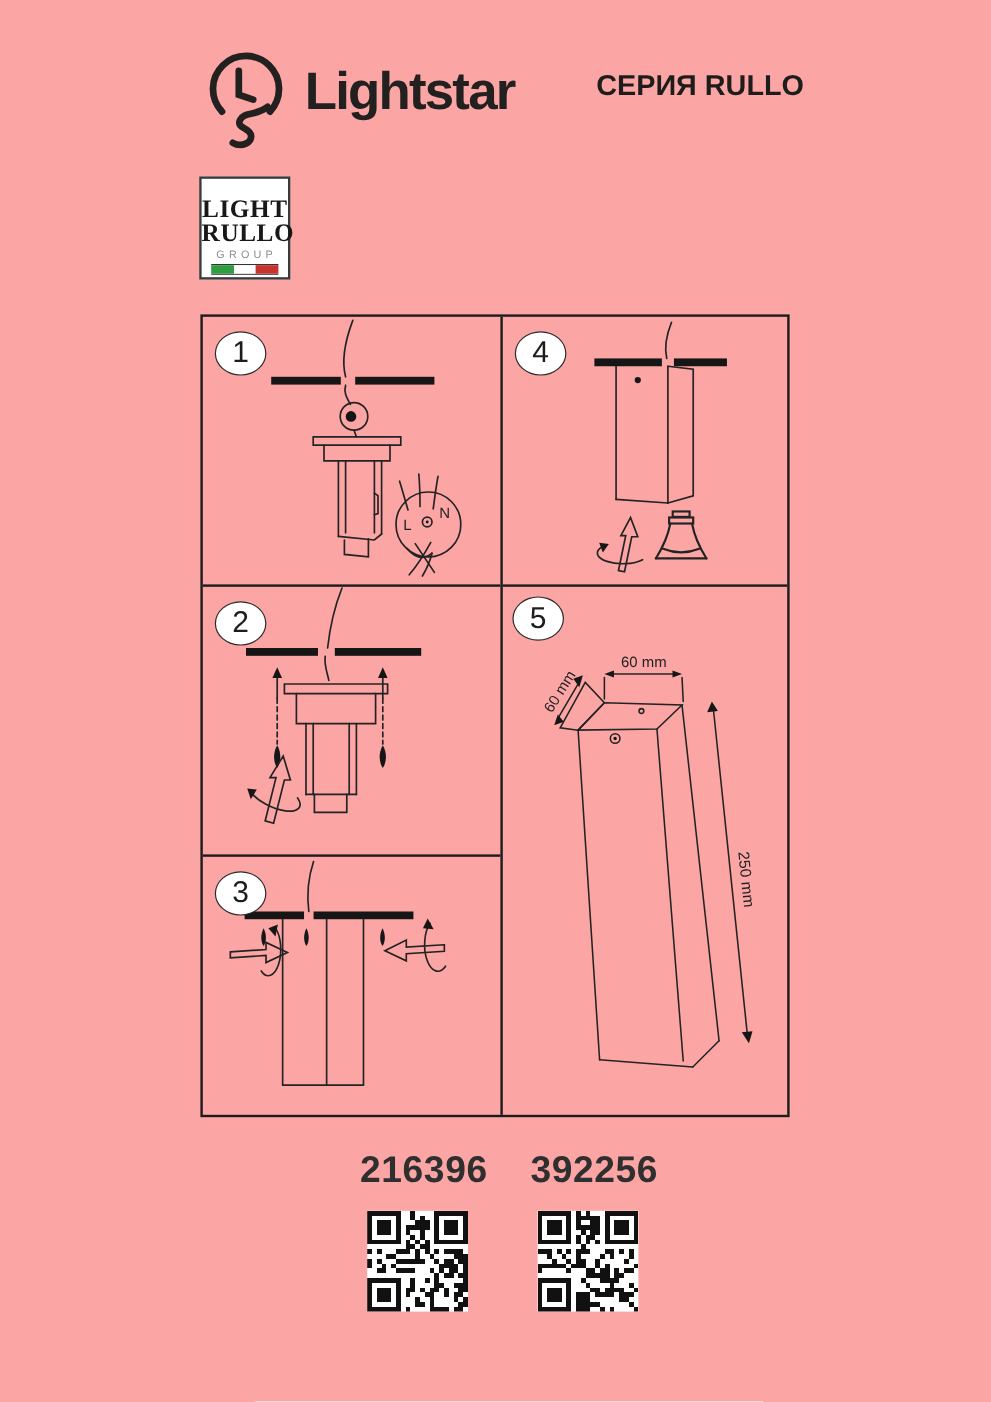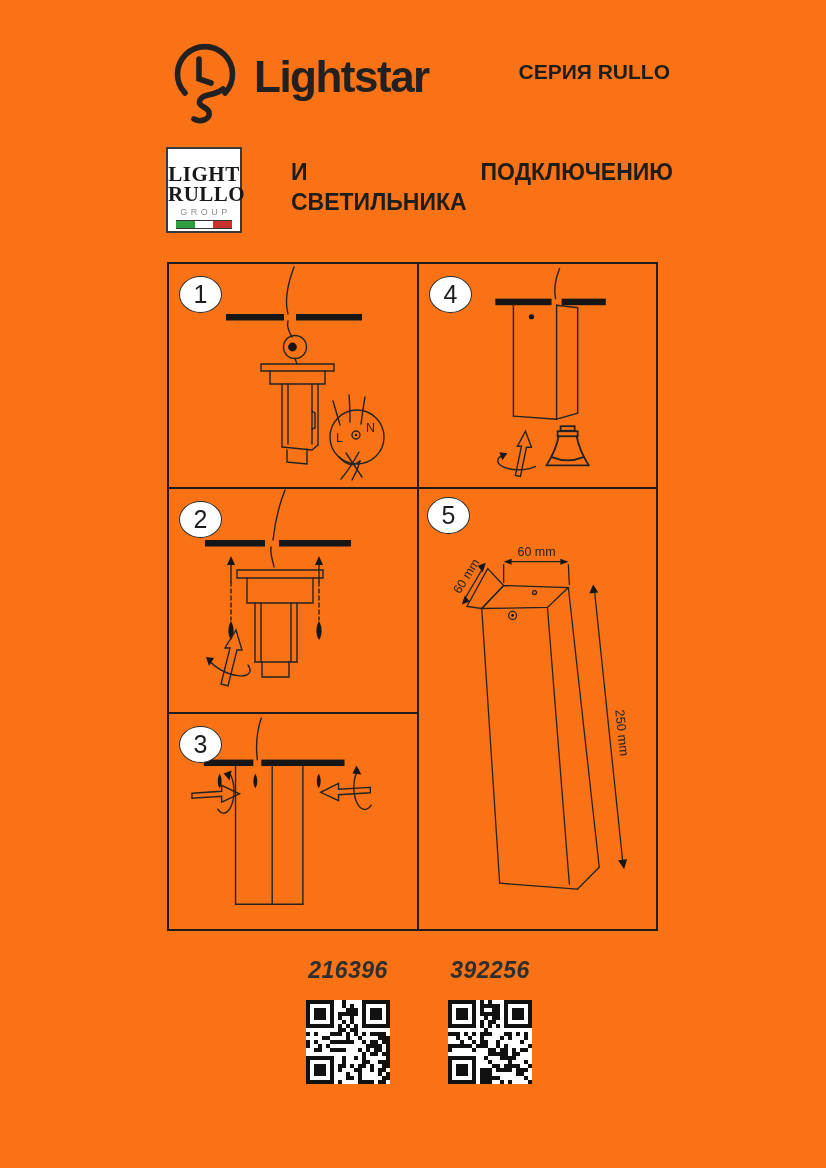--- a/index.html
+++ b/index.html
@@ -1,25 +1,25 @@
 <!DOCTYPE html>
 <html><head>
 <meta charset="utf-8">
 <style>
   html,body{margin:0;padding:0;background:#ffffff;}
-  .page{position:relative;width:826px;height:1168px;background:#f97316;
+  .page{position:relative;width:826px;height:1168px;background:#fca5a5;
         font-family:"Liberation Sans",sans-serif;color:#1d1d1b;overflow:hidden;}
 
   
   .logo-svg{position:absolute;left:162px;top:36px;width:86px;height:90px;}
   .brand-name{position:absolute;left:254px;top:52px;font-size:44px;font-weight:700;
               letter-spacing:-1.5px;color:#232020;}
   .series-block{position:absolute;left:420px;top:58px;width:250px;text-align:right;
                 font-weight:700;line-height:27px;}
-  .series-line{font-size:21px;}
+  .series-line{font-size:24px;}
   .articles-line{font-size:20px;}
 
   
   .badge{position:absolute;left:166px;top:147px;width:76px;height:86px;border:2px solid #3a3a3a;
          box-sizing:border-box;text-align:center;background:#fff;}
   .badge-light,.badge-star{font-family:"Liberation Serif",serif;font-weight:700;
          font-size:21px;line-height:20px;letter-spacing:.5px;color:#181818;}
   .badge-light{margin-top:15px;}
   .badge-group{font-size:9px;letter-spacing:3.5px;color:#8d8d8d;margin-top:3px;margin-left:3px;}
   .badge-flag{width:56px;height:7px;margin:3px auto 0;border-top:1px solid #333;border-bottom:1px solid #333;
@@ -48,21 +48,21 @@
 
   .step-badge{position:absolute;left:10px;top:12px;width:41px;height:35px;border:1.6px solid #2a2a2a;
       border-radius:50%;display:flex;align-items:center;justify-content:center;
       font-size:25px;color:#1d1d1b;background:#fff;z-index:2;}
   .p5 .step-badge{top:8px;left:8px;}
 
   
   .products{position:absolute;left:0;top:957px;width:826px;height:140px;}
   .product{position:absolute;margin:0;width:96px;text-align:center;}
   .product.first{left:300px;} .product.second{left:442px;}
-  .product-code{font-size:23px;font-weight:700;color:#2f2f2f;letter-spacing:.5px;font-style:italic;}
+  .product-code{font-size:31px;font-weight:700;color:#2f2f2f;letter-spacing:.5px;}
   .qr{margin:16px auto 0;width:84px;height:84px;background:#fff;}
 </style>
 </head>
 <body>
 
 <div class="page">
 
   <svg class="logo-svg" viewBox="0 0 86 90">
     <g fill="none" stroke="#232020" stroke-width="5.6" stroke-linecap="round">
       <path d="M23,57 A27.5,27.5 0 1 1 63,57"></path>
@@ -81,21 +81,20 @@
     <div class="badge-star">RULLO</div>
     <div class="badge-group">GROUP</div>
     <div class="badge-flag">
       <span class="fg"></span>
         <span class="fw"></span>
         <span class="fr"></span>
     </div>
   </div>
 
   <div class="doc-title">
-    <div class="t2">И ПОДКЛЮЧЕНИЮ СВЕТИЛЬНИКА</div>
   </div>
 
   <div class="grid">
     <div class="col-left">
 
       <section class="panel p1">
         <div class="step-badge">1</div>
         <svg class="art" viewBox="0 0 248 221">
           <g stroke="#232323" stroke-width="1.4" fill="none" stroke-linecap="round">
             <path d="M125,2 C119,18 115,34 119,49"></path>

